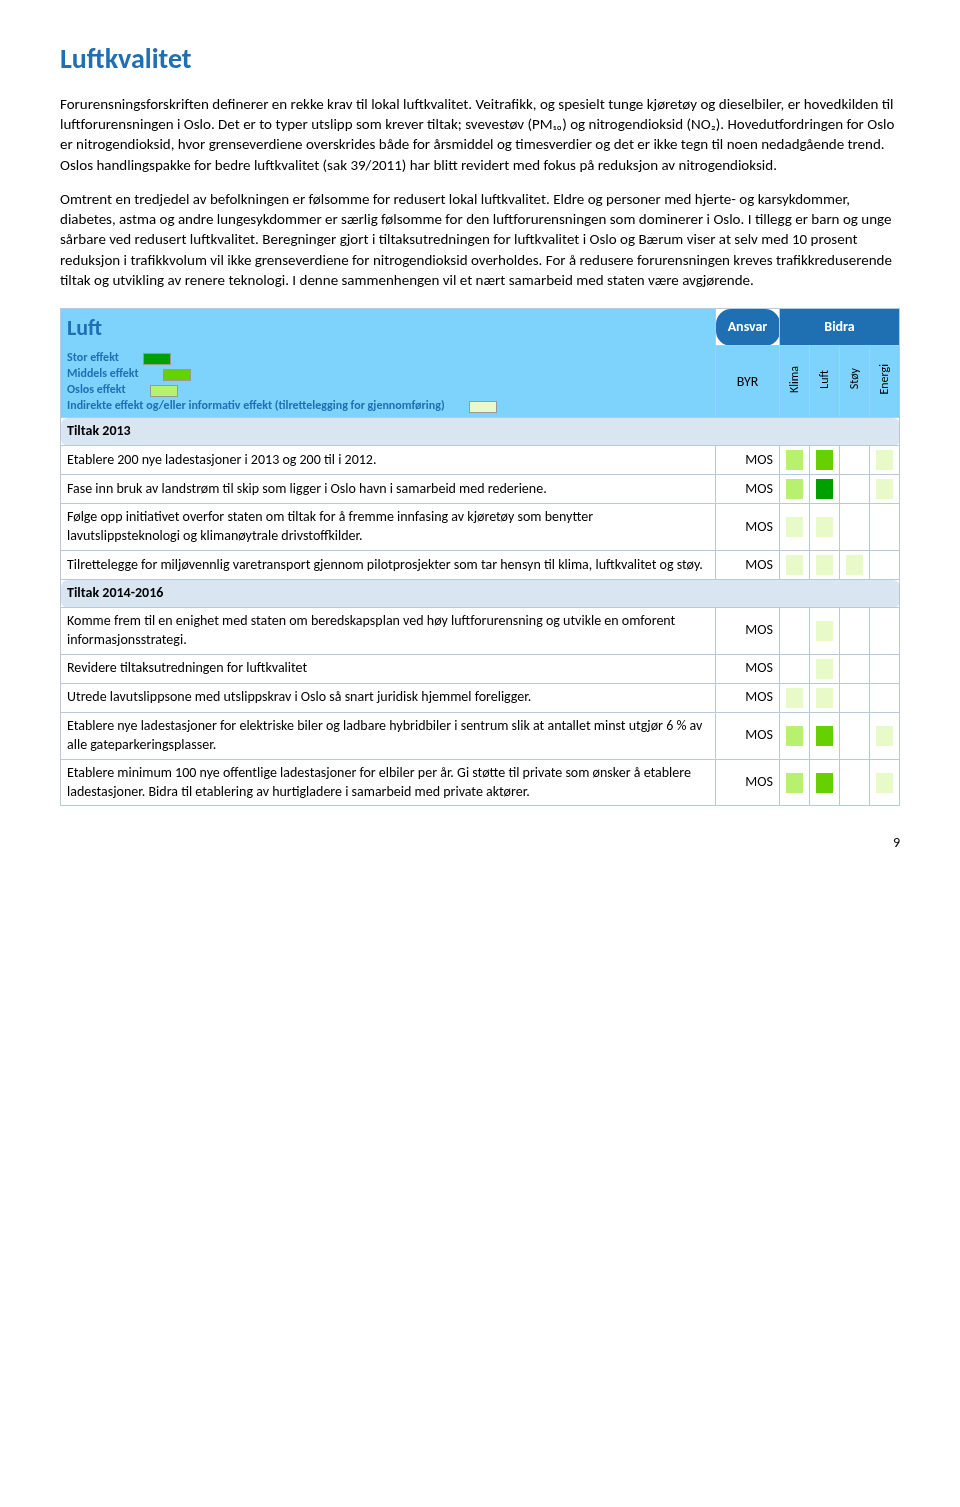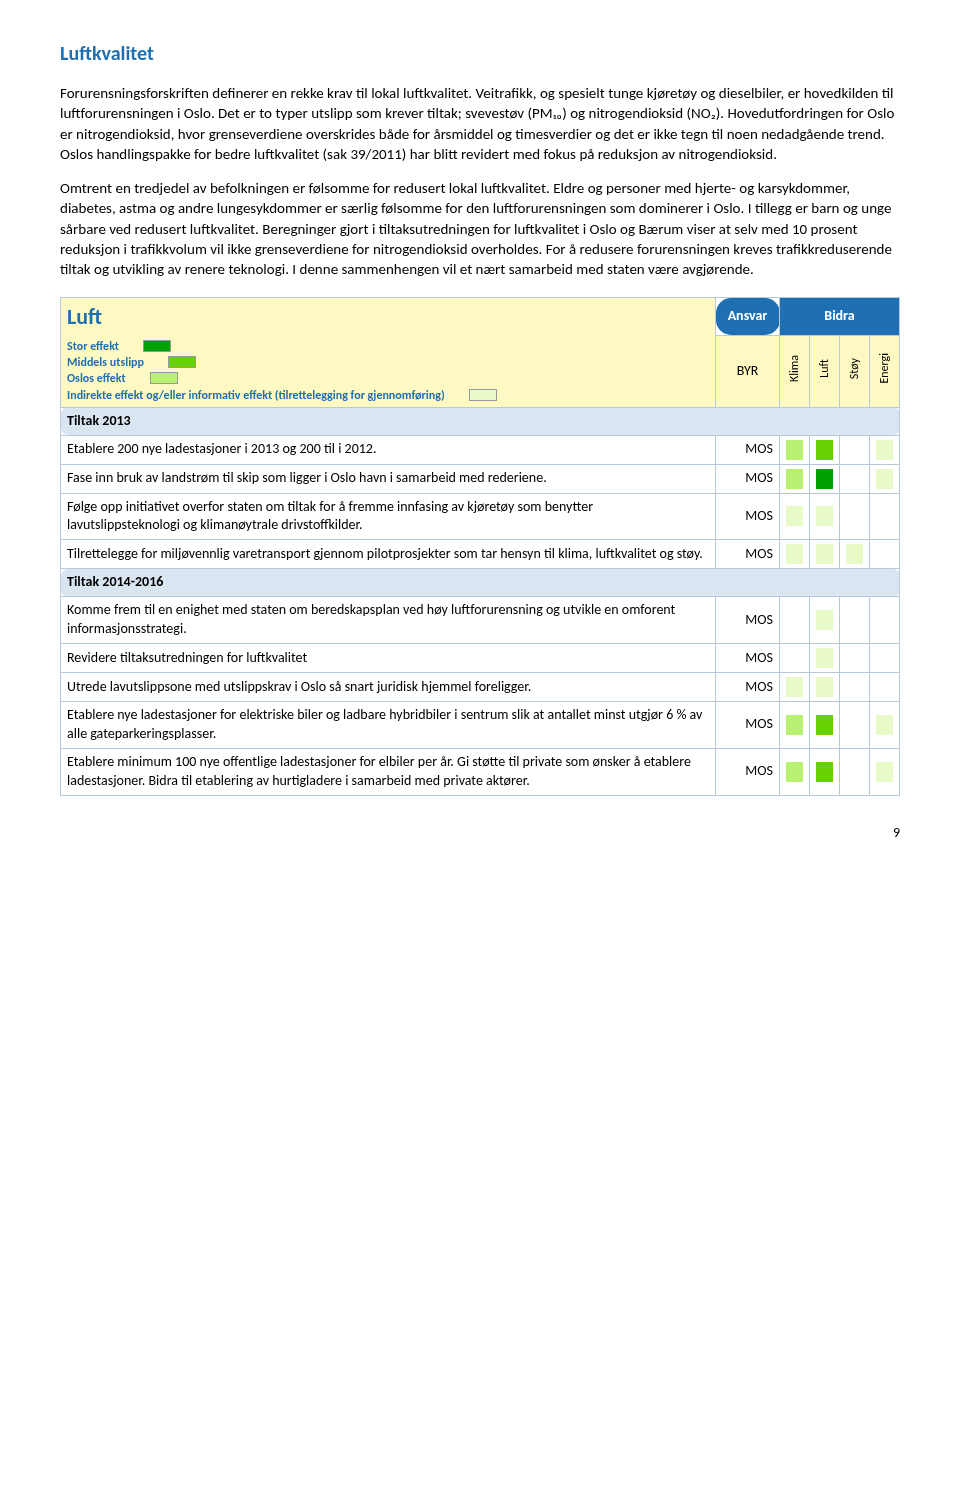--- a/index.html
+++ b/index.html
@@ -8,42 +8,42 @@
     background: #fff;
     width: 960px;
     margin: 0 auto;
     padding: 40px 60px 30px 60px;
     color: #000;
     font-size: 15px;
     line-height: 1.35;
   }
   h2.section-title {
     color: #1f6fb3;
-    font-size: 20px;
+    font-size: 28px;
     font-weight: bold;
     margin-bottom: 16px;
   }
   p.body-para {
     margin-bottom: 14px;
     text-align: left;
   }
 
   table.luft {
     width: 100%;
     border-collapse: collapse;
     margin-top: 18px;
     font-size: 14px;
   }
   table.luft td, table.luft th {
     border: 1px solid #b8c9db;
     padding: 4px 6px;
     vertical-align: middle;
   }
   .hdr-row td {
-    background: #fef9c3;
+    background: #7dd3fc;
   }
   .hdr-title {
     color: #1f6fb3;
     font-size: 22px;
     font-weight: bold;
     background: #d9e6f2;
   }
   .hdr-ansvar {
     background: #1f6fb3 !important;
     color: #fff;
@@ -56,21 +56,21 @@
     background: #1f6fb3 !important;
     color: #fff;
     font-weight: bold;
     text-align: center;
   }
   .legend-cell {
     font-size: 12px;
     line-height: 1.35;
     background: #d9e6f2;
   }
-  .legend-row { display: flex; align-items: center; gap: 24px; }
+  .legend-row { display: flex; align-items: flex-end; gap: 24px; }
   .swatch { width: 28px; height: 12px; display: inline-block; border: 1px solid #999; }
   .sw-stor { background: #00a000; }
   .sw-mid  { background: #66d000; }
   .sw-min  { background: #b8f070; }
   .sw-ind  { background: #e8fac8; }
 
   .byr-cell {
     background: #d9e6f2;
     text-align: center;
     font-weight: normal;
@@ -123,21 +123,21 @@
   <tbody>
       <tr class="hdr-row">
     <td class="hdr-title" rowspan="2">
       <div style="font-size:22px;font-weight:bold;color:#1f6fb3;margin-bottom:6px">Luft</div>
       <div class="legend-cell" style="background:transparent">
         <div class="legend-row">
               <span>Stor effekt</span>
               <span class="swatch sw-stor"></span>
             </div>
         <div class="legend-row">
-              <span>Middels utslipp</span>
+              <span>Middels effekt</span>
               <span class="swatch sw-mid"></span>
             </div>
         <div class="legend-row">
               <span>Oslos effekt</span>
               <span class="swatch sw-min"></span>
             </div>
         <div class="legend-row">
               <span>Indirekte effekt og/eller informativ effekt (tilrettelegging for gjennomføring)</span>
               <span class="swatch sw-ind"></span>
             </div>

